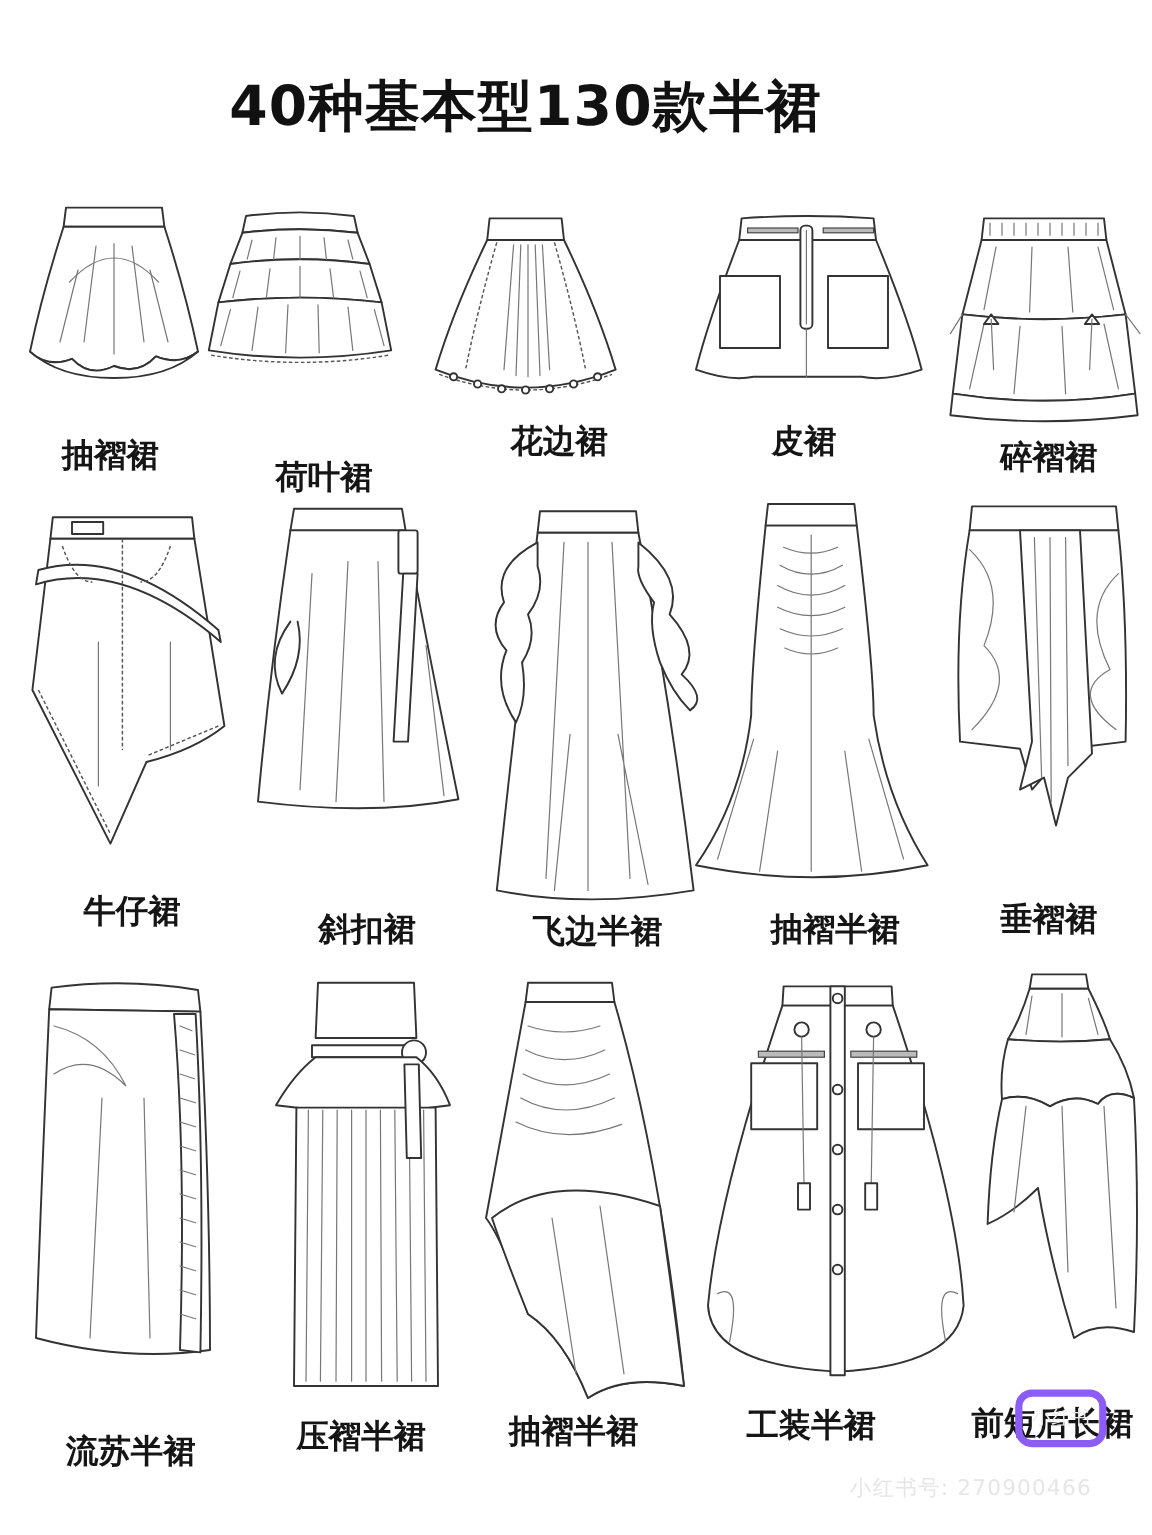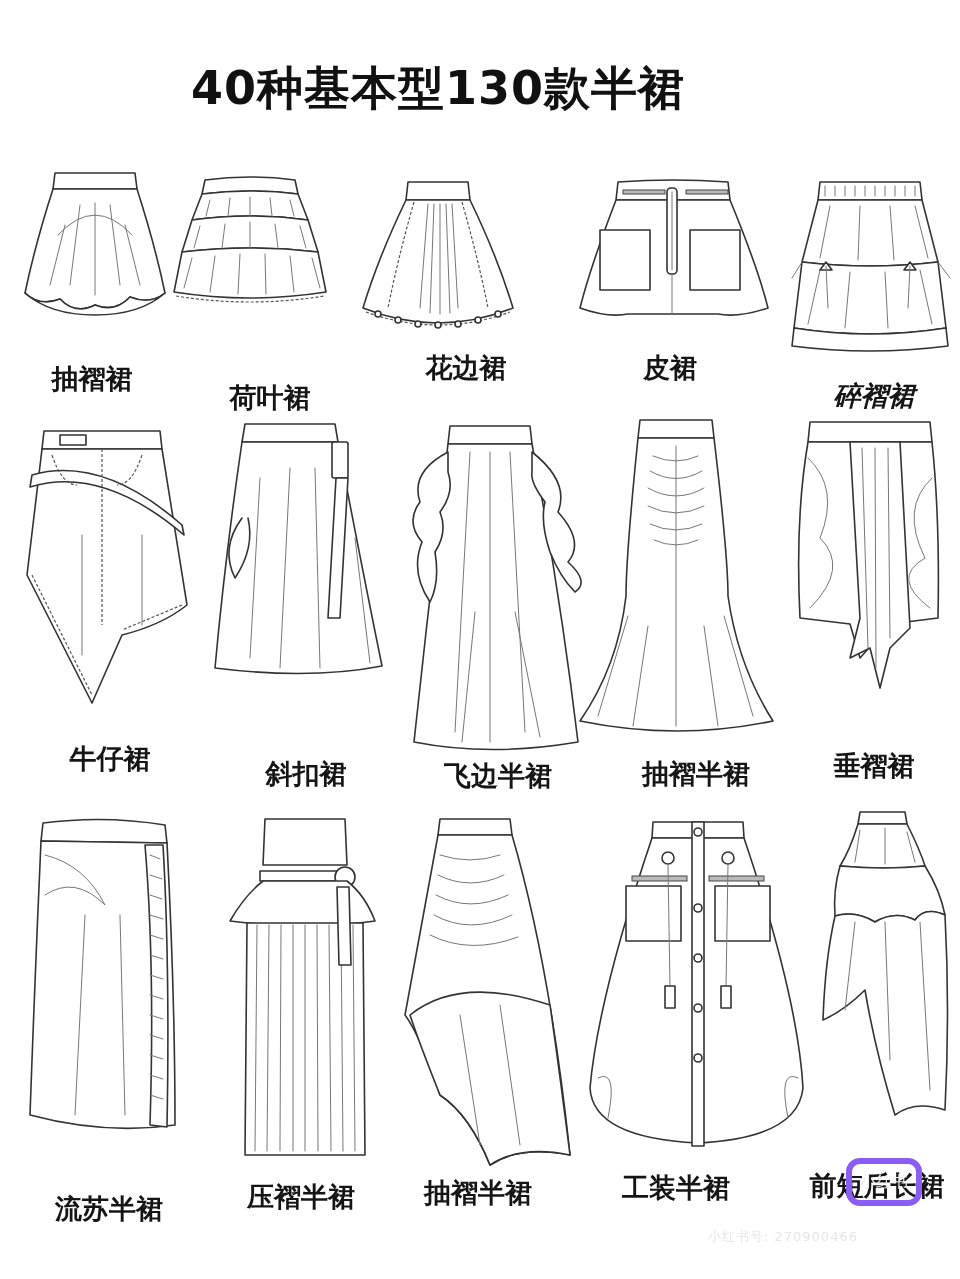--- a/index.html
+++ b/index.html
@@ -4,21 +4,21 @@
 <style>
   html, body { margin: 0; padding: 0; background: #ffffff; }
   body { width: 960px; height: 1279px; position: relative; overflow: hidden;
          font-family: "DejaVu Sans", "Liberation Sans", sans-serif; color: #111; }
   .title { position: absolute; left: 0; top: 58px; width: 876px; text-align: center;
            font-size: 46px; font-weight: bold; letter-spacing: 1px; color: #111; }
   .cell { position: absolute; }
   .cell svg { position: absolute; left: 0; top: 0; overflow: visible; }
   .label { position: absolute; font-size: 27px; font-weight: bold; white-space: nowrap;
            color: #151515; transform: translateX(-50%); }
-  .watermark { position: absolute; left: 708px; top: 1228px; font-size: 13px; color: #e6e6e6;
+  .watermark { position: absolute; left: 708px; top: 1228px; font-size: 18px; color: #e6e6e6;
                letter-spacing: 1px; }
   .wm-badge { position: absolute; left: 846px; top: 1158px; width: 64px; height: 36px;
               border: 6px solid #8b5cf6; border-radius: 14px; color: #ececec; font-size: 16px;
               text-align: center; line-height: 36px; }
   svg .s { fill: #fff; stroke: #333; stroke-width: 1.6; stroke-linejoin: round; stroke-linecap: round; }
   svg .t { fill: none; stroke: #777; stroke-width: 1; stroke-linecap: round; }
   svg .d { fill: none; stroke: #555; stroke-width: 1.2; stroke-dasharray: 3 2; }
   svg .g { fill: #bbb; stroke: #444; stroke-width: 1; }
 </style>
 </head>
@@ -90,21 +90,21 @@
     <path class="s" d="M30 4 L130 4 L132 22 L28 22 Z"></path>
     <path class="t" d="M35 8 L35 18 M45 8 L45 18 M55 8 L55 18 M65 8 L65 18 M75 8 L75 18 M85 8 L85 18 M95 8 L95 18 M105 8 L105 18 M115 8 L115 18 M125 8 L125 18"></path>
     <path class="s" d="M28 22 L132 22 L148 84 Q80 92 12 84 Z"></path>
     <path class="s" d="M12 84 Q80 92 148 84 L156 150 Q80 162 4 150 Z"></path>
     <path class="s" d="M4 150 Q80 162 156 150 L158 168 Q80 178 2 168 Z"></path>
     <path class="t" d="M40 28 L30 80 M70 28 L68 82 M100 28 L104 82 M125 28 L138 80"></path>
     <path class="t" d="M30 92 L18 146 M60 94 L55 150 M95 94 L98 150 M130 92 L142 146"></path>
     <path class="s" d="M36 84 L30 92 L42 92 Z M120 84 L114 92 L126 92 Z"></path>
     <path class="t" d="M36 88 L38 130 M120 88 L118 130 M12 84 L2 100 M148 84 L160 100"></path>
   </svg>
-  <div class="label" style="left:84px;top:200px;font-style:italic;">碎褶裙</div>
+  <div class="label" style="left:84px;top:185px;">碎褶裙</div>
 </div>
 
 <div class="cell" style="left:22px;top:425px;">
   <svg width="170" height="290">
     <path class="s" d="M22 6 L138 6 L140 24 L20 24 Z"></path>
     <path class="s" d="M20 24 L140 24 L165 180 Q140 200 100 210 L70 278 L5 150 Z"></path>
     <path class="s" d="M10 50 Q80 30 160 100 L162 110 Q80 40 8 62 Z"></path>
     <rect class="s" x="38" y="10" width="26" height="10"></rect>
     <path class="d" d="M30 30 Q40 60 55 60 M120 30 Q110 60 95 60"></path>
     <path class="d" d="M80 24 L80 200"></path>

